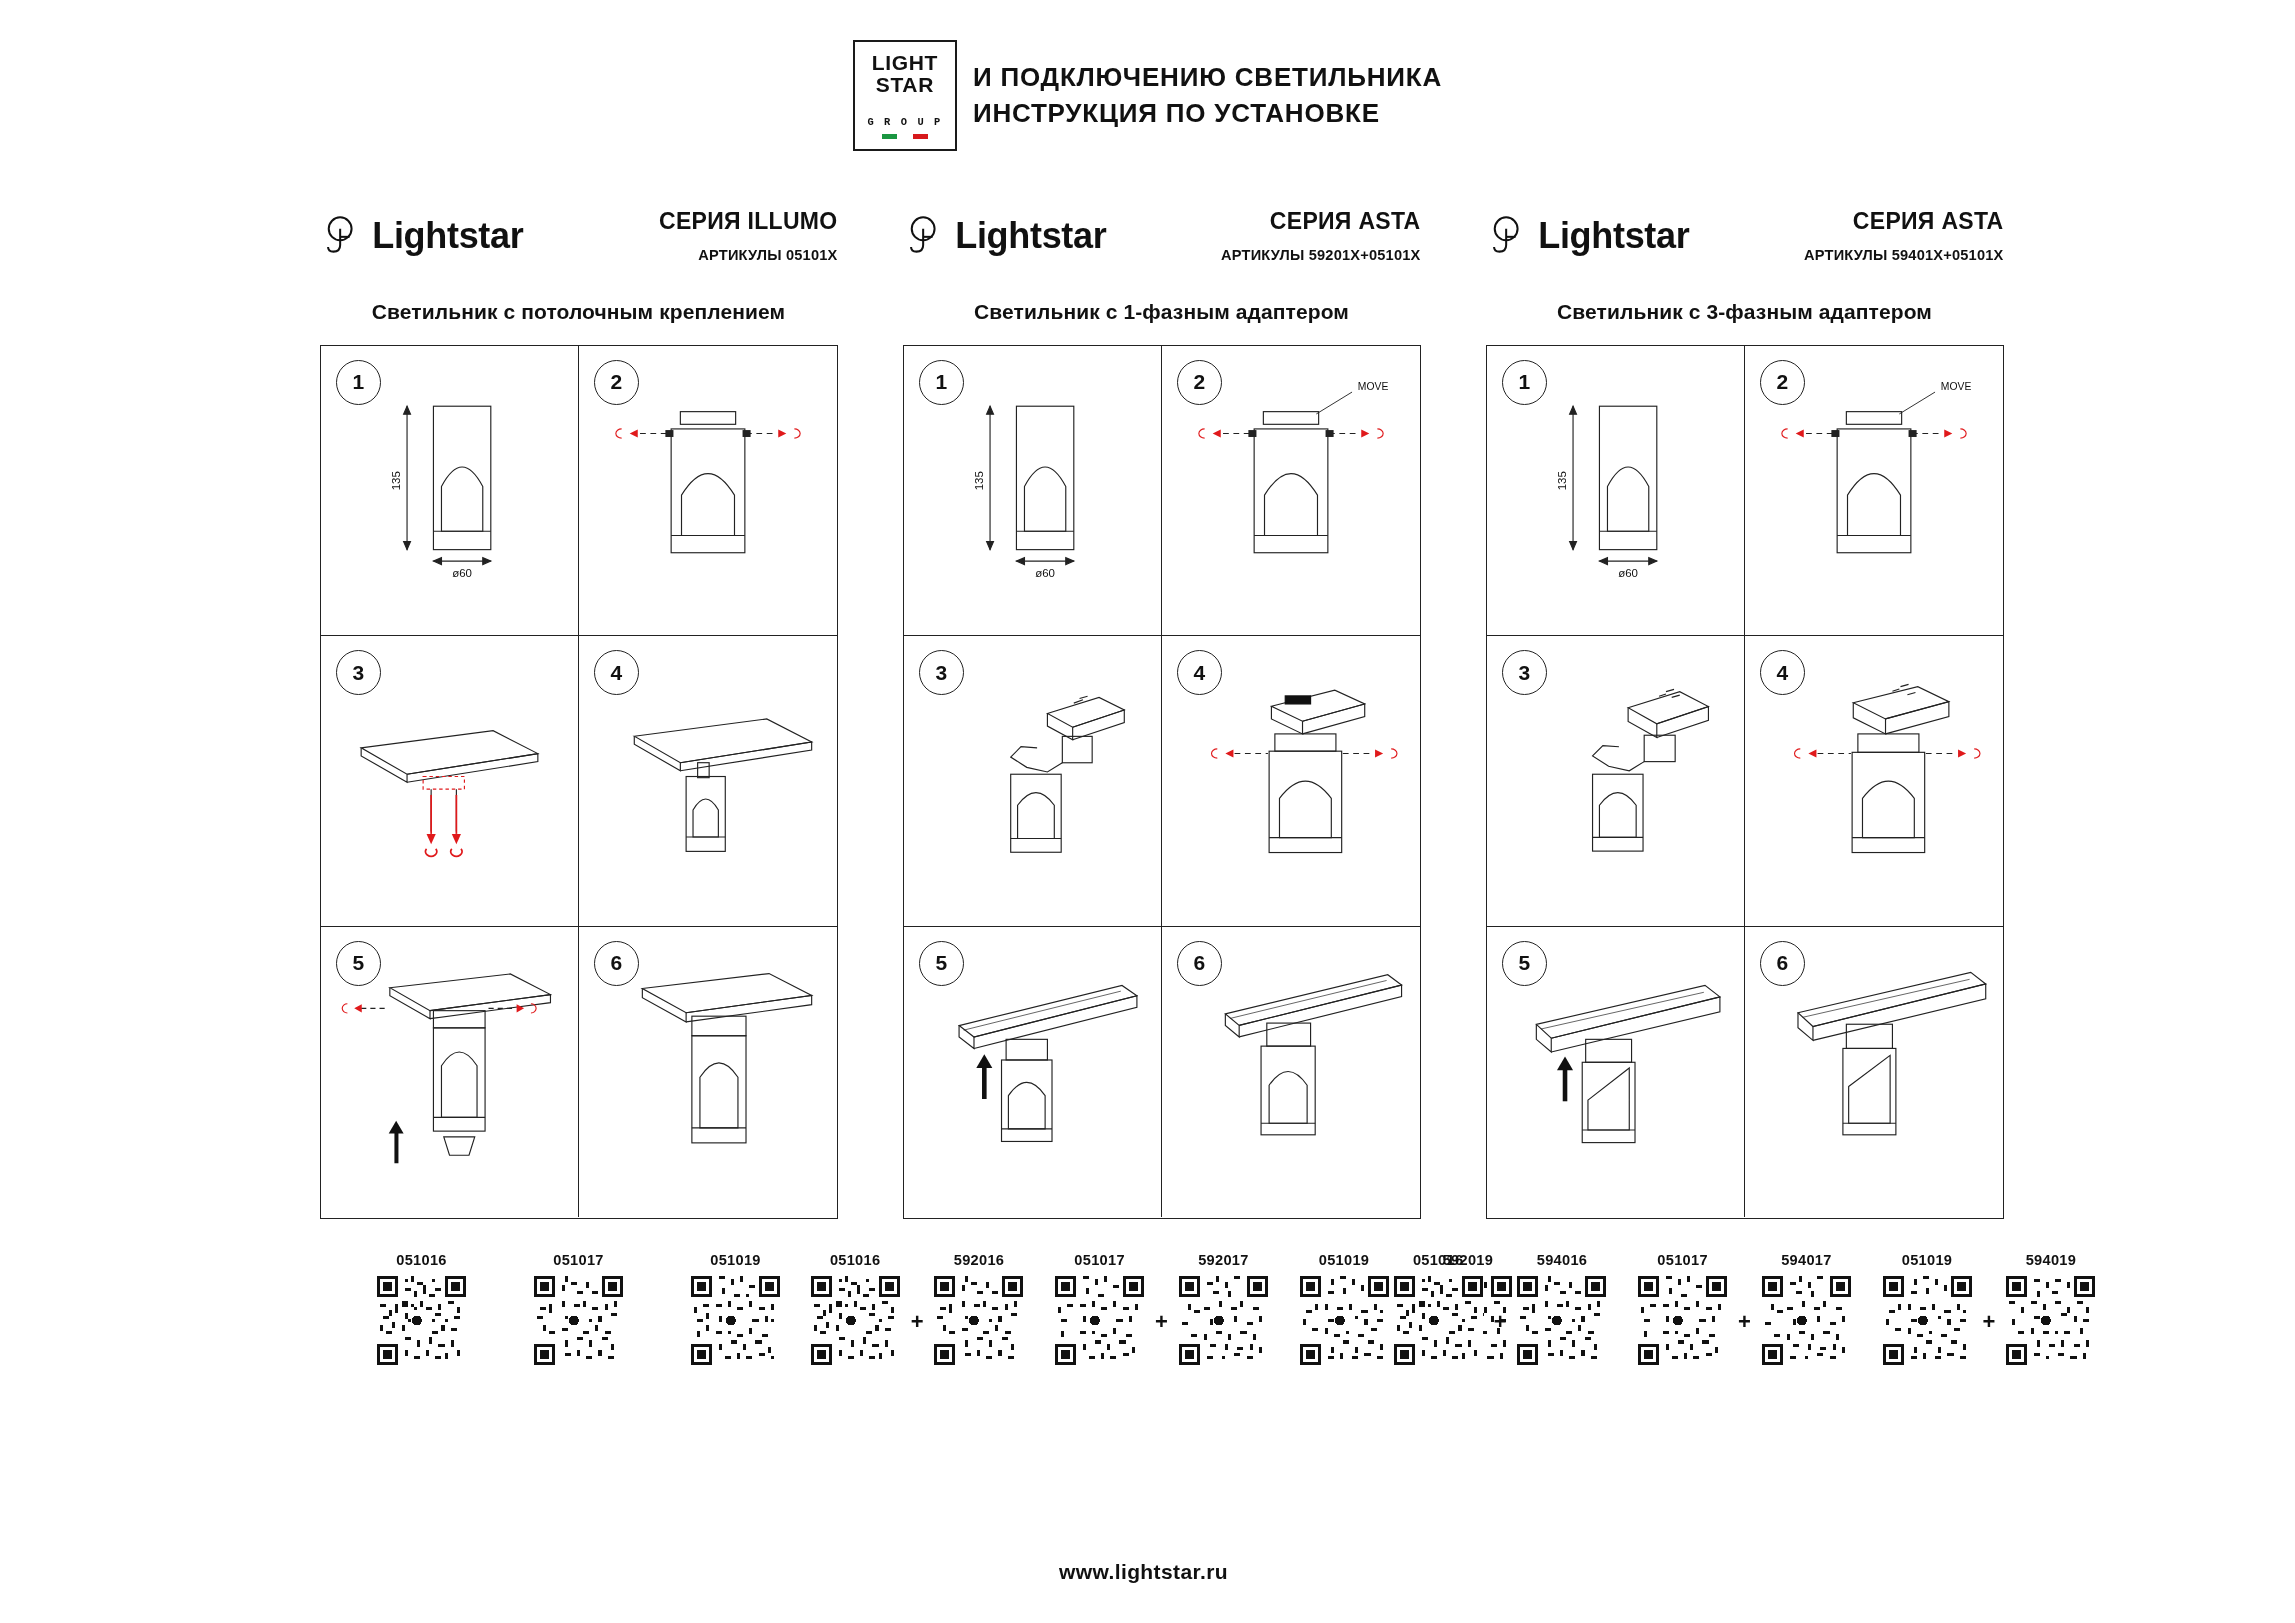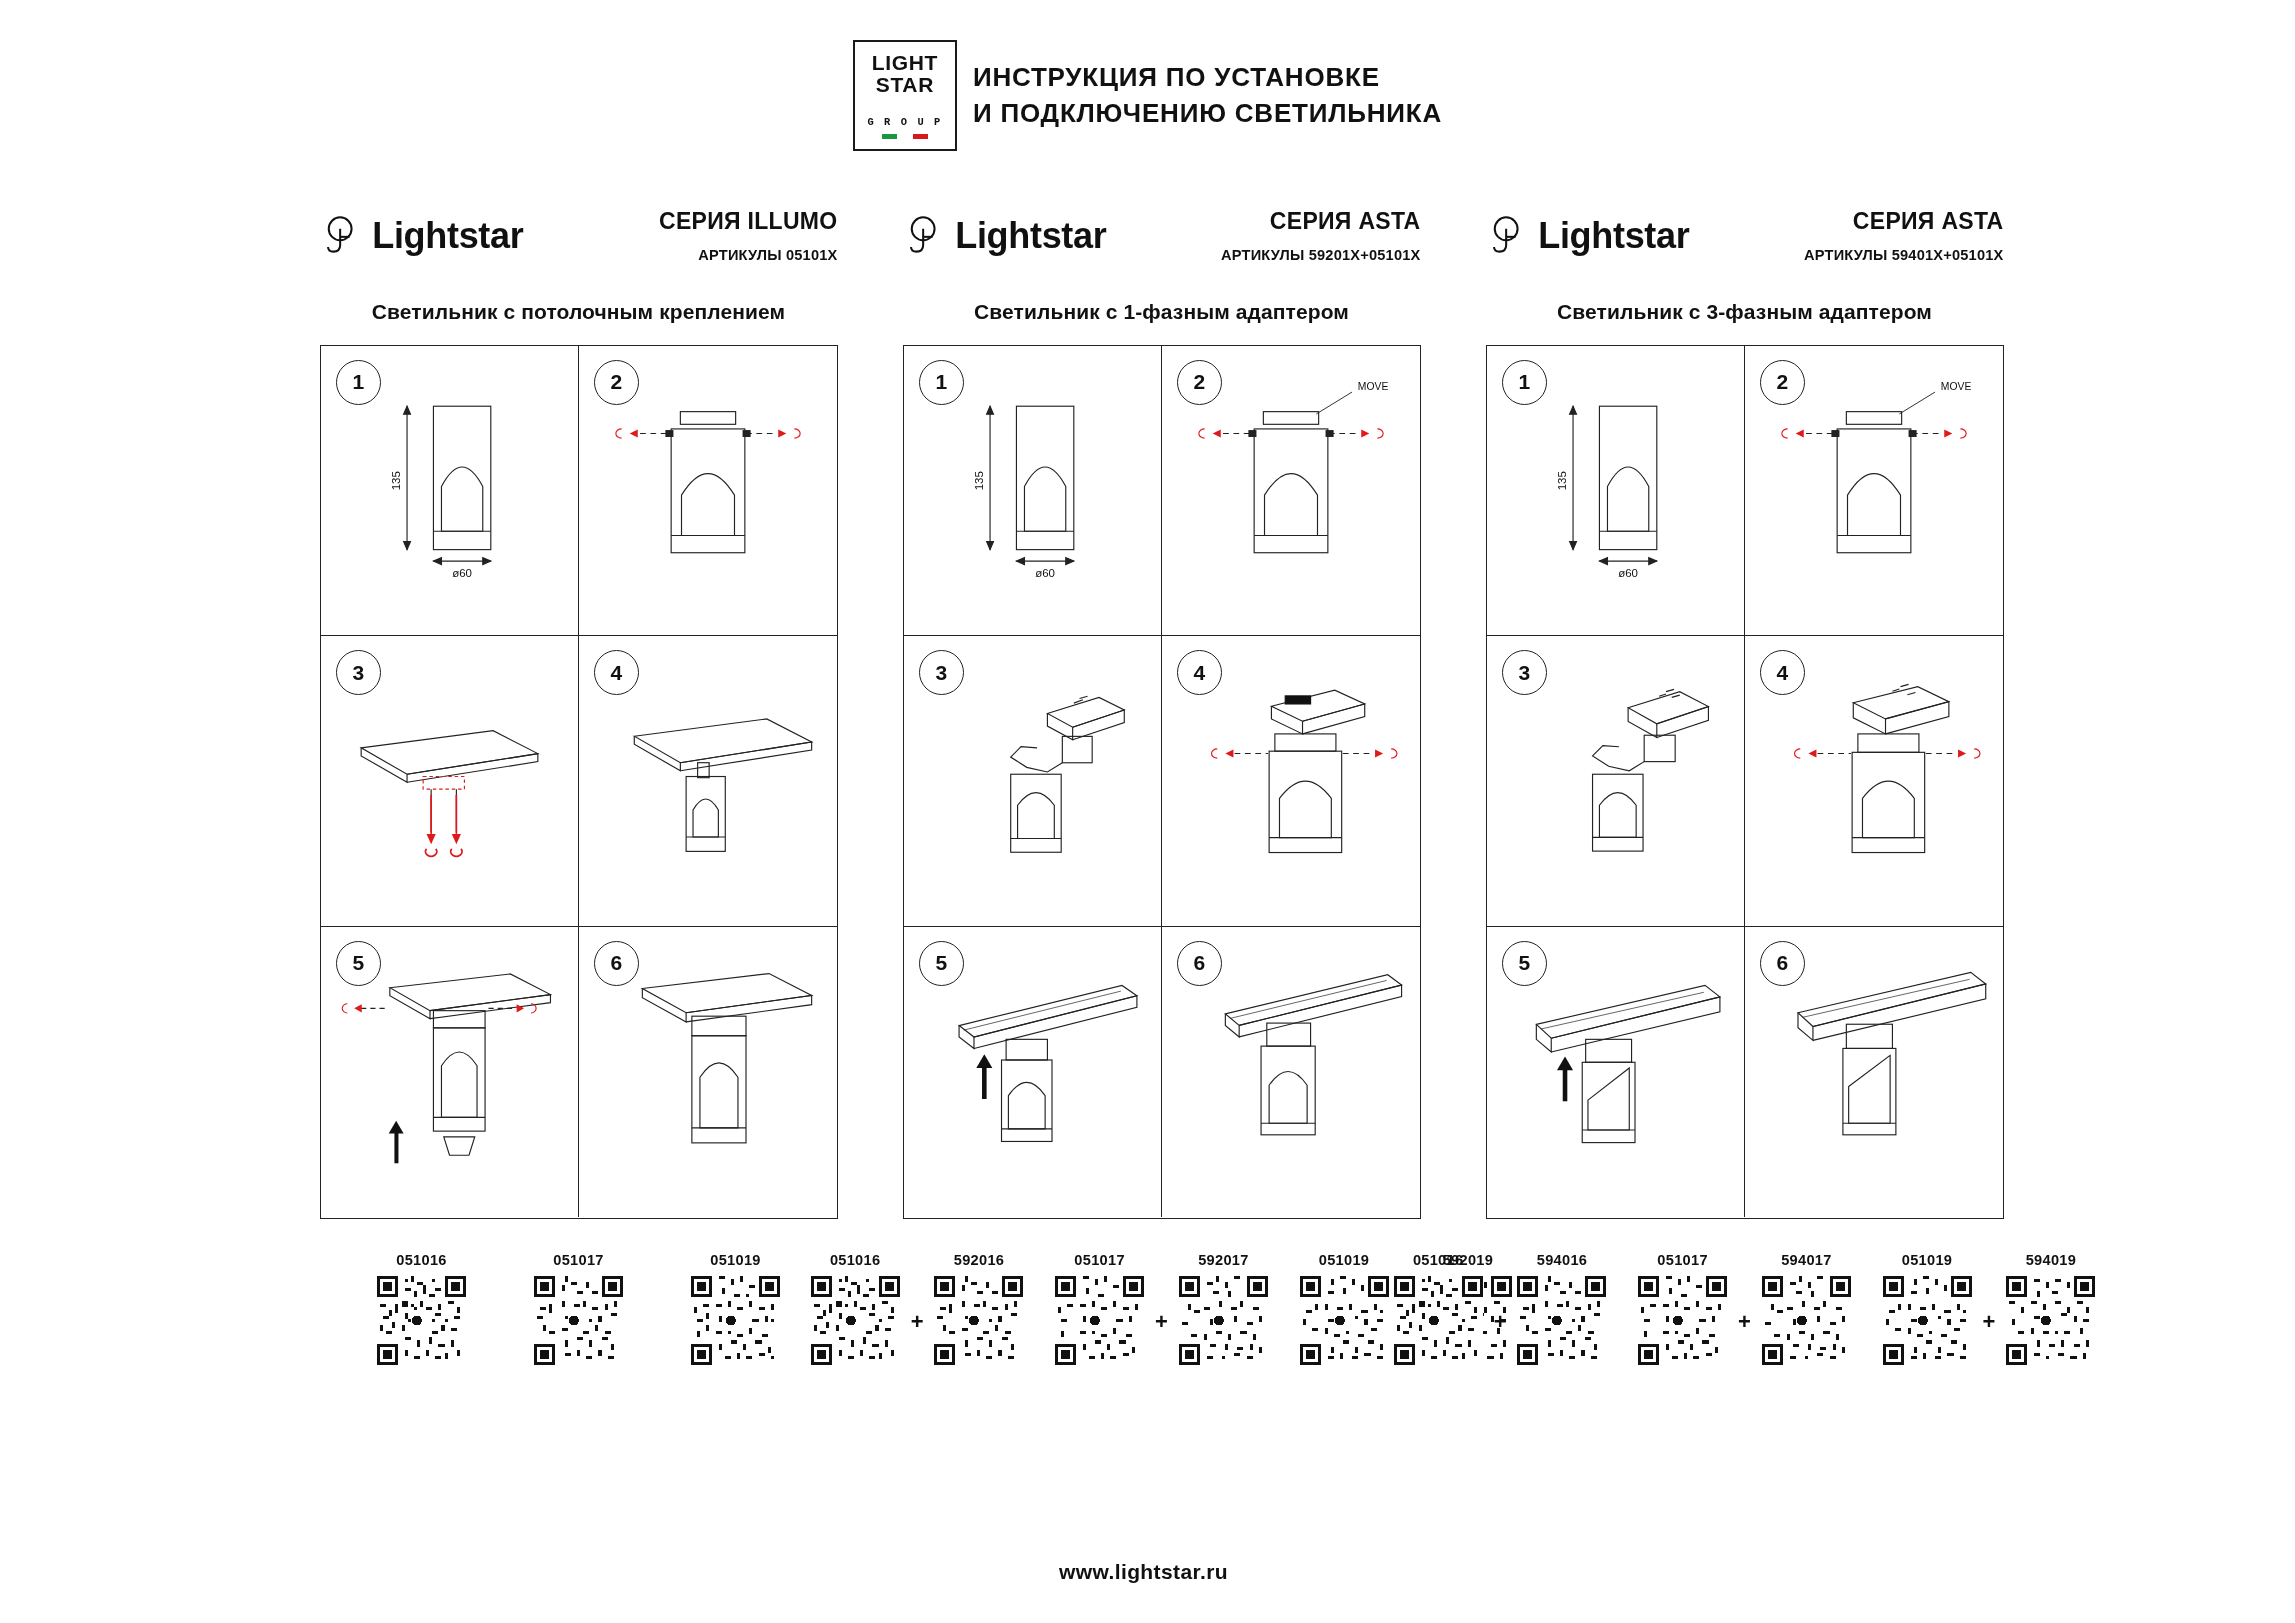--- a/index.html
+++ b/index.html
@@ -63,22 +63,22 @@
     <div class="l1">LIGHT</div>
     <div class="l2">STAR</div>
     <div class="l3">G R O U P</div>
     <div class="flag">
         <i class="g"></i>
         <i class="w"></i>
         <i class="r"></i>
       </div>
   </div>
   <div>
+    <div class="title">И ПОДКЛЮЧЕНИЮ СВЕТИЛЬНИКА</div>
     <div class="title">ИНСТРУКЦИЯ ПО УСТАНОВКЕ</div>
-    <div class="title">И ПОДКЛЮЧЕНИЮ СВЕТИЛЬНИКА</div>
   </div>
 </div>
 
 <div class="columns">
 
   <div class="col">
     <div class="colhead">
       <div class="logo">
         <svg class="logomark" viewBox="0 0 64 64">
           <circle cx="30" cy="22" r="17" fill="none" stroke="#111" stroke-width="3"></circle>

